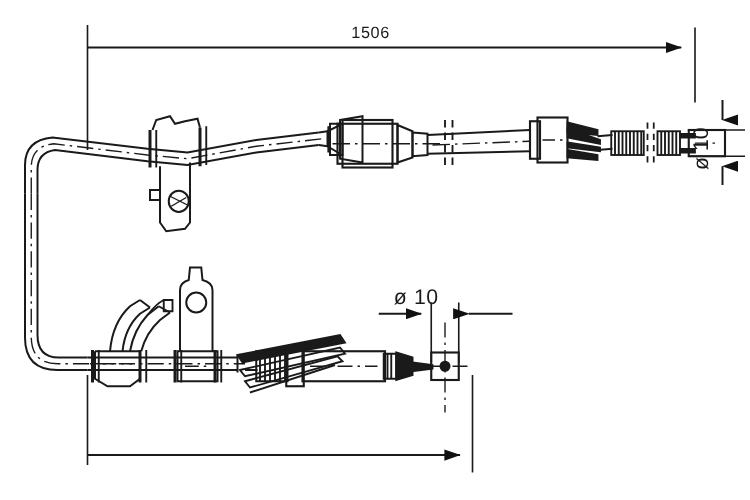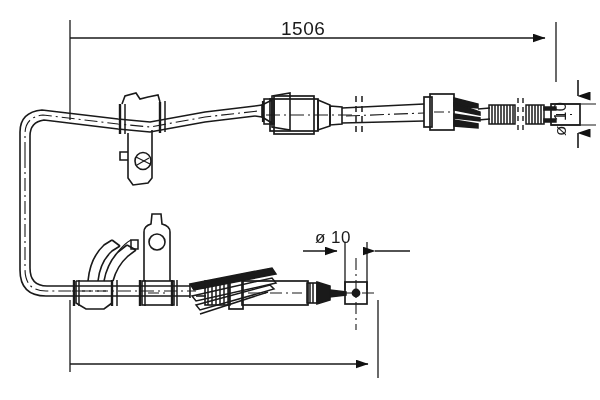--- a/index.html
+++ b/index.html
@@ -11,21 +11,21 @@
     overflow:hidden;
   }
   #stage svg{display:block;position:absolute;left:0;top:0;}
   .dimtext{
     position:absolute;
     font-family:"Liberation Sans", sans-serif;
     color:#1a1a1a;
     white-space:nowrap;
     user-select:none;
   }
-  #dim-main-label{ left:281px; top:18px; font-size:19px; letter-spacing:0.5px; }
+  #dim-main-label{ left:281px; top:18px; font-size:13px; letter-spacing:0.5px; }
   #dim-right-label{
     left:551px; top:136px; font-size:17px;
     transform:rotate(-90deg); transform-origin:left top;
   }
   #dim-lower-label{ left:315px; top:228px; font-size:17px; letter-spacing:0.5px; }
 </style>
 </head>
 <body>
 
 <div id="stage">

